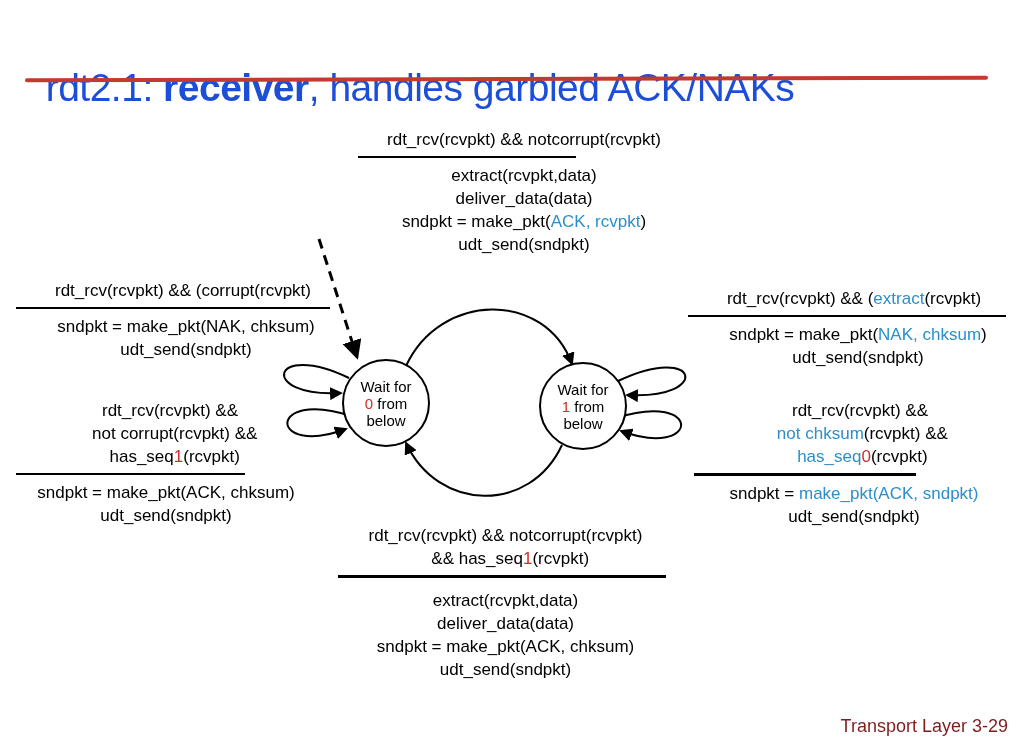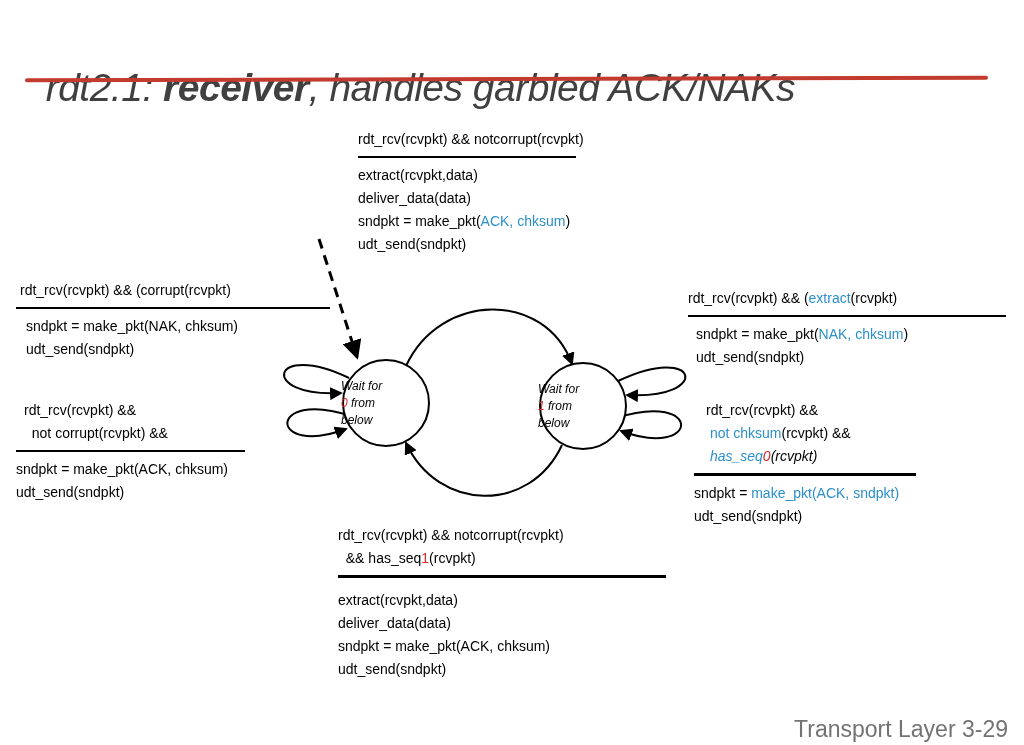--- a/index.html
+++ b/index.html
@@ -4,38 +4,37 @@
 <style>
   * { box-sizing: border-box; margin: 0; padding: 0; }
   html, body { background: #ffffff; }
   body {
     width: 1024px; height: 745px;
     position: relative; overflow: hidden;
     font-family: "Liberation Sans", sans-serif;
   }
   .abs { position: absolute; }
   .title {
-    font-size: 39px; color: #404040; white-space: pre;
+    font-size: 39px; color: #1d4ed8; white-space: pre;
     letter-spacing: -0.5px;
-    font-style: italic;
   }
   .title b { font-weight: bold; }
   .underline {
     height: 4px; background: #c23b2e; border-radius: 3px;
     transform: rotate(-0.15deg);
   }
-  .code { font-size: 14px; line-height: 23px; color: #000; white-space: pre; }
+  .code { font-size: 17px; line-height: 23px; color: #000; white-space: pre; text-align: center; }
   .sep { height: 2px; background: #000; margin: 5px 0 6px 0; }
   .sep.thick { height: 3px; }
   .red  { color: #d42a2a; }
   .blue { color: #2b8fcb; }
   .state-label {
-    font-size: 12px; line-height: 17px; color: #000; font-style: italic;
+    font-size: 15px; line-height: 17px; text-align: center; color: #000;
   }
-  .footer { font-size: 23px; color: #737373; }
+  .footer { font-size: 18px; color: #7f1d1d; }
   svg { position: absolute; left: 0; top: 0; }
 </style>
 </head>
 <body>
 
 <div class="abs title" style="left:25px; top:22px;">
   <span>rdt2.1: </span><b>receiver</b><span>, handles garbled ACK/NAKs</span>
 </div>
 <div class="abs underline" style="left:25px; top:77px; width:963px;"></div>
 
@@ -65,50 +64,51 @@
   <div><span>Wait for</span></div>
   <div><span class="red">1</span><span> from</span></div>
   <div><span>below</span></div>
 </div>
 
 <div class="abs" style="left:358px; top:128px; width:332px;">
   <div class="code"><span>rdt_rcv(rcvpkt) &amp;&amp; notcorrupt(rcvpkt)</span></div>
   <div class="sep" style="width:218px;"></div>
   <div class="code"><span>extract(rcvpkt,data)</span></div>
   <div class="code"><span>deliver_data(data)</span></div>
-  <div class="code"><span>sndpkt = make_pkt(</span><span class="blue">ACK, chksum</span><span>)</span></div>
+  <div class="code"><span>sndpkt = make_pkt(</span><span class="blue">ACK, rcvpkt</span><span>)</span></div>
   <div class="code"><span>udt_send(sndpkt)</span></div>
 </div>
 
 <div class="abs" style="left:16px; top:279px; width:330px;">
   <div class="code" style="padding-left:4px;"><span>rdt_rcv(rcvpkt) &amp;&amp; (corrupt(rcvpkt)</span></div>
   <div class="sep" style="width:314px;"></div>
   <div class="code" style="padding-left:10px;"><span>sndpkt = make_pkt(NAK, chksum)</span></div>
   <div class="code" style="padding-left:10px;"><span>udt_send(sndpkt)</span></div>
 </div>
 
 <div class="abs" style="left:16px; top:399px; width:300px;">
   <div class="code" style="padding-left:8px;"><span>rdt_rcv(rcvpkt) &amp;&amp;</span></div>
   <div class="code" style="padding-left:8px;"><span>  not corrupt(rcvpkt) &amp;&amp;</span></div>
+  <div class="code" style="padding-left:8px;"><span>  has_seq</span><span class="red">1</span><span>(rcvpkt)</span></div>
   <div class="sep" style="width:229px;"></div>
   <div class="code"><span>sndpkt = make_pkt(ACK, chksum)</span></div>
   <div class="code"><span>udt_send(sndpkt)</span></div>
 </div>
 
 <div class="abs" style="left:688px; top:287px; width:332px;">
   <div class="code"><span>rdt_rcv(rcvpkt) &amp;&amp; (</span><span class="blue">extract</span><span>(rcvpkt)</span></div>
   <div class="sep" style="width:318px;"></div>
   <div class="code" style="padding-left:8px;"><span>sndpkt = make_pkt(</span><span class="blue">NAK, chksum</span><span>)</span></div>
   <div class="code" style="padding-left:8px;"><span>udt_send(sndpkt)</span></div>
 </div>
 
 <div class="abs" style="left:694px; top:399px; width:320px;">
   <div class="code" style="padding-left:12px;"><span>rdt_rcv(rcvpkt) &amp;&amp;</span></div>
   <div class="code" style="padding-left:12px;"><span class="blue"> not chksum</span><span>(rcvpkt) &amp;&amp;</span></div>
-  <div class="code" style="padding-left:12px;font-style:italic;"><span class="blue"> has_seq</span><span class="red">0</span><span>(rcvpkt)</span></div>
+  <div class="code" style="padding-left:12px;"><span class="blue"> has_seq</span><span class="red">0</span><span>(rcvpkt)</span></div>
   <div class="sep thick" style="width:222px;"></div>
   <div class="code"><span>sndpkt = </span><span class="blue">make_pkt(ACK, sndpkt)</span></div>
   <div class="code"><span>udt_send(sndpkt)</span></div>
 </div>
 
 <div class="abs" style="left:338px; top:524px; width:335px;">
   <div class="code"><span>rdt_rcv(rcvpkt) &amp;&amp; notcorrupt(rcvpkt)</span></div>
   <div class="code"><span>  &amp;&amp; has_seq</span><span class="red">1</span><span>(rcvpkt)</span></div>
   <div class="sep thick" style="width:328px; margin-bottom:11px;"></div>
   <div class="code"><span>extract(rcvpkt,data)</span></div>

